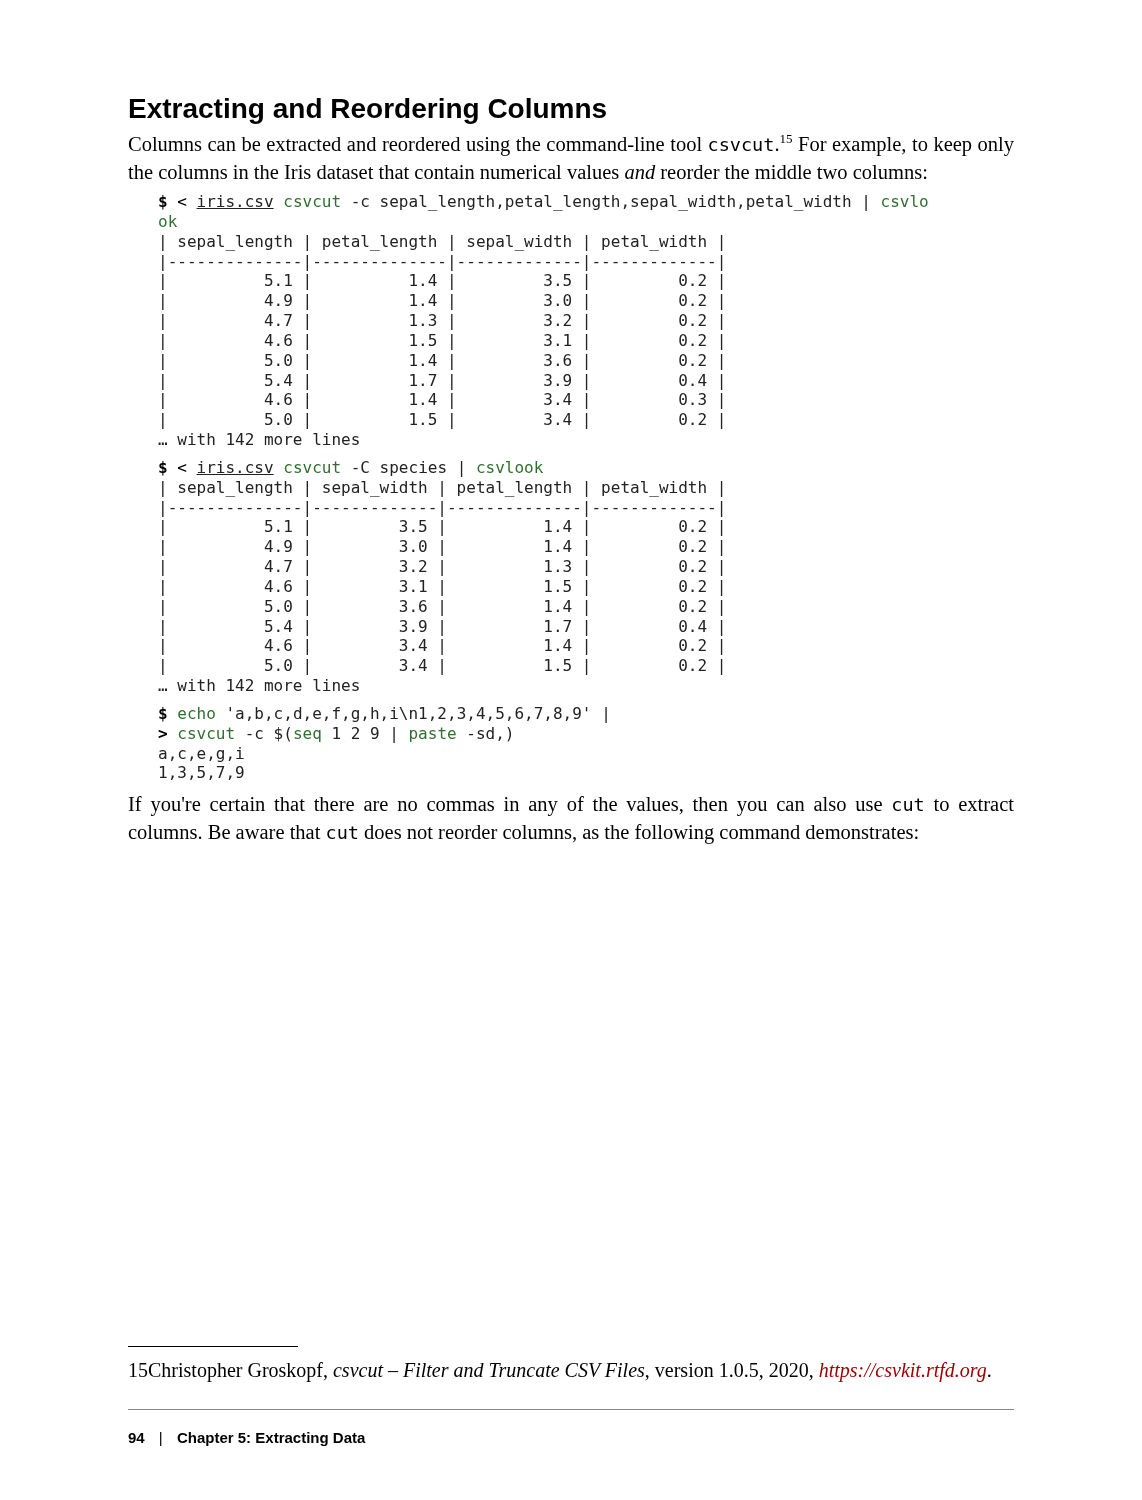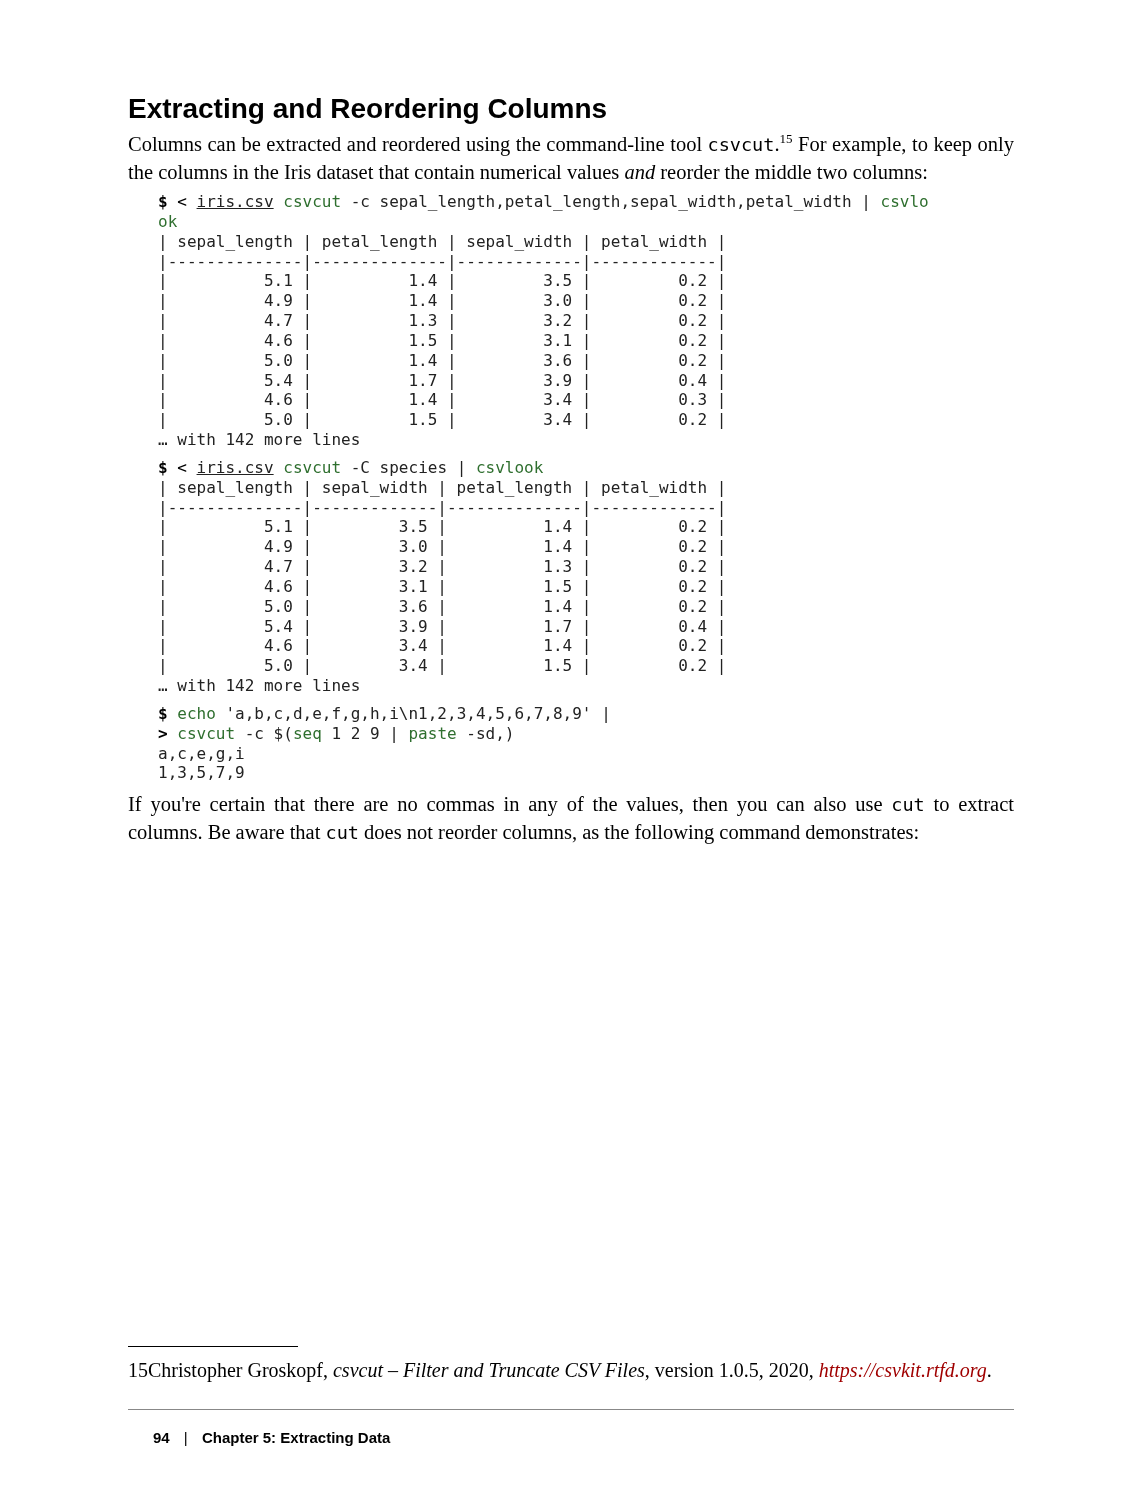--- a/index.html
+++ b/index.html
@@ -88,21 +88,21 @@
     border-top: 1px solid #888;
     height: 0;
   }
   .runfoot {
     position: absolute;
     left: 128px;
     bottom: 54px;
     font-family: "Myriad Pro", "Helvetica Neue", Arial, sans-serif;
     font-size: 15px;
   }
-  .runfoot .pn { font-weight: 700; margin-left: 25px; }
+  .runfoot .pn { font-weight: 700; }
   .runfoot .sep { margin: 0 10px; color: #000; font-weight: 400; }
   .runfoot .chap { font-weight: 700; }
 </style>
 </head>
 <body>
 
 <div class="page">
 
   <h2 class="section">Extracting and Reordering Columns</h2>
 

